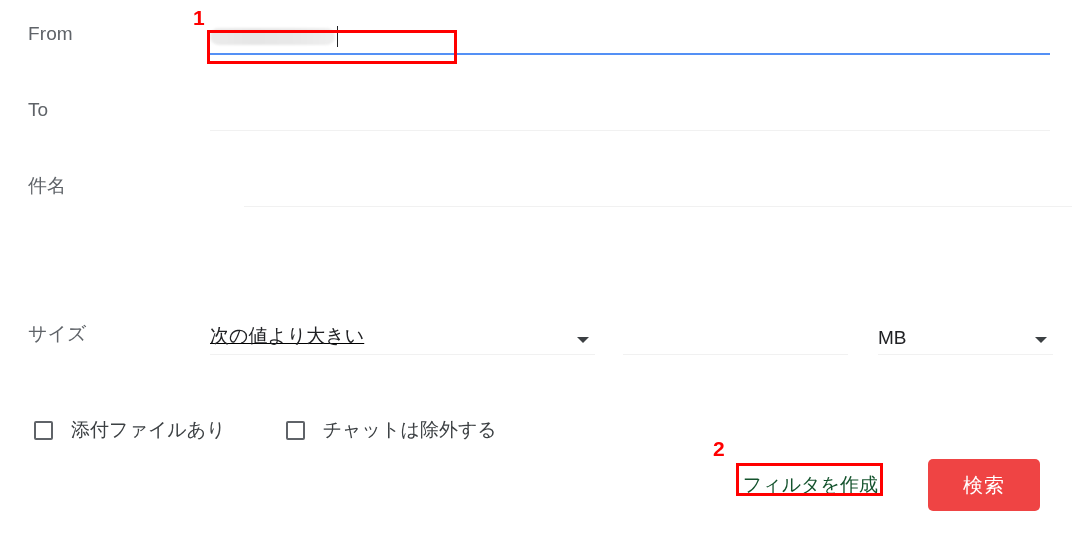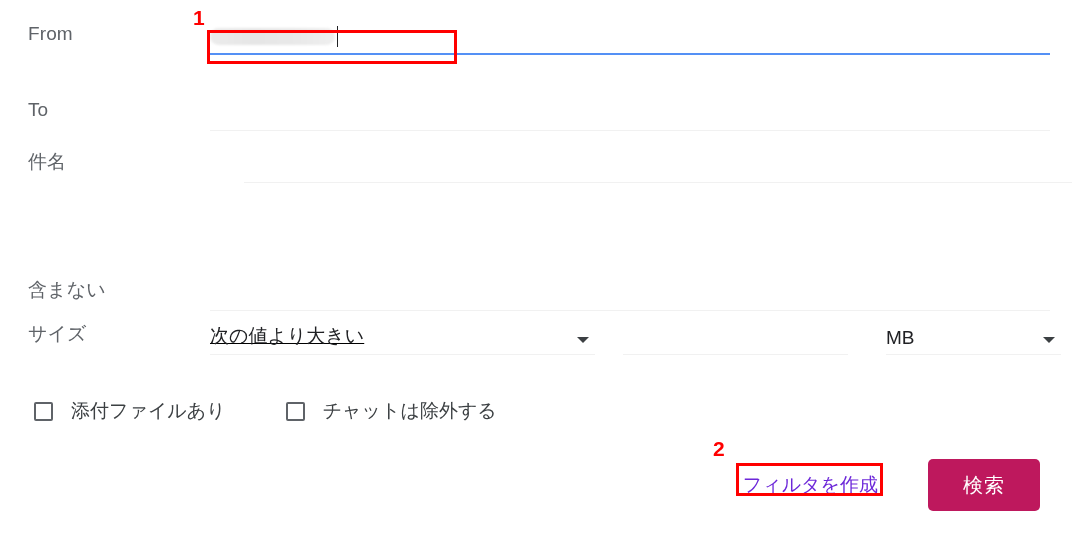--- a/index.html
+++ b/index.html
@@ -90,21 +90,21 @@
   .caret {
     display: inline-block;
     width: 1px;
     height: 21px;
     background: #202124;
     margin-left: 1px;
     vertical-align: middle;
   }
 
   #row-to     { top: 80px; }
-  #row-subject{ top: 132px; gap: 36px; }
+  #row-subject{ top: 156px; gap: 36px; }
   #row-has    { top: 200px; }
   #row-hasnot { top: 260px; }
   #row-to .field-control,
   #row-subject .field-control,
   #row-has .field-control,
   #row-hasnot .field-control { width: 840px; }
 
   
   #row-size { top: 304px; }
   .select-box {
@@ -124,26 +124,26 @@
     right: 6px;
     bottom: 12px;
     width: 0;
     height: 0;
     border-left: 6px solid transparent;
     border-right: 6px solid transparent;
     border-top: 6px solid #3c4043;
   }
   #size-operator { width: 385px; text-decoration: underline; }
   #size-number   { width: 225px; margin-left: 28px; }
-  #size-unit     { width: 175px; margin-left: 38px; align-items: flex-end; }
+  #size-unit     { width: 175px; margin-left: 30px; align-items: flex-end; }
 
   
   #row-checks {
     position: absolute;
-    top: 386px;
+    top: 405px;
     left: 0;
     width: 1072px;
     height: 50px;
     display: flex;
     align-items: center;
     padding-left: 34px;
     box-sizing: border-box;
   }
   .check-item {
     display: flex;
@@ -174,31 +174,31 @@
     width: 1072px;
     height: 70px;
     display: flex;
     align-items: center;
     justify-content: flex-end;
     padding-right: 32px;
     box-sizing: border-box;
   }
   .link-button {
     font-size: 19px;
-    color: #6d28d9;
+    color: #14532d;
     background: transparent;
     border: none;
     padding: 4px 6px;
     cursor: pointer;
     white-space: nowrap;
     font-family: inherit;
   }
   .primary-button {
     margin-left: 44px;
-    background: #be185d;
+    background: #ef4444;
     color: #ffffff;
     font-size: 20px;
     border: none;
     border-radius: 5px;
     width: 112px;
     height: 52px;
     cursor: pointer;
     font-family: inherit;
     letter-spacing: 1px;
   }
@@ -250,27 +250,20 @@
 
   <div class="field-row" id="row-subject">
     <div class="field-label">件名</div>
     <div class="field-control">
       <div class="field-input"></div>
       <div class="underline"></div>
     </div>
   </div>
 
 
-  <div class="field-row" id="row-hasnot">
-    <div class="field-label">含まない</div>
-    <div class="field-control">
-      <div class="field-input"></div>
-      <div class="underline"></div>
-    </div>
-  </div>
 
   <div class="field-row" id="row-size">
     <div class="field-label">サイズ</div>
 
     <div class="select-box" id="size-operator">
       <div class="select-value">次の値より大きい</div>
       <span class="select-arrow"></span>
       <div class="underline"></div>
     </div>
 

